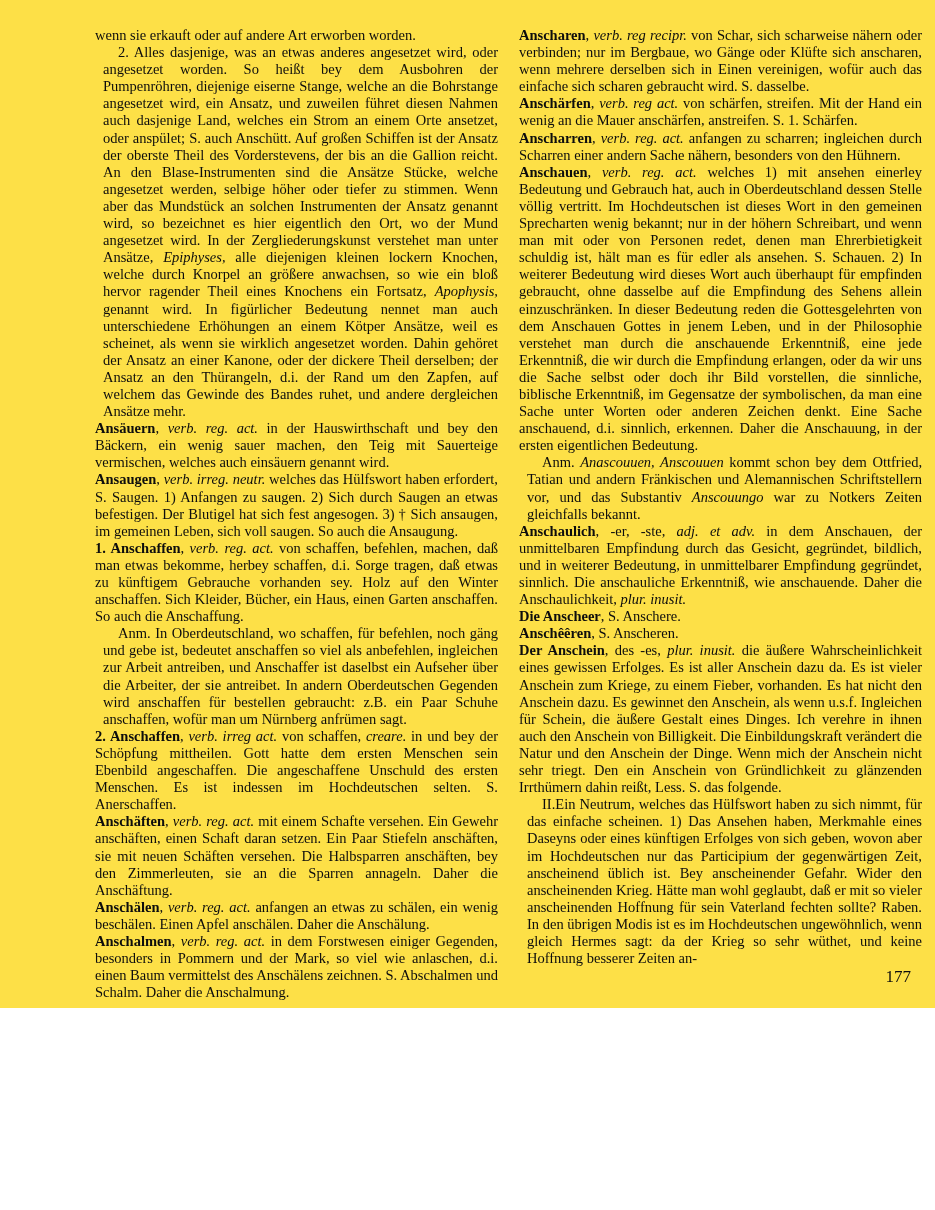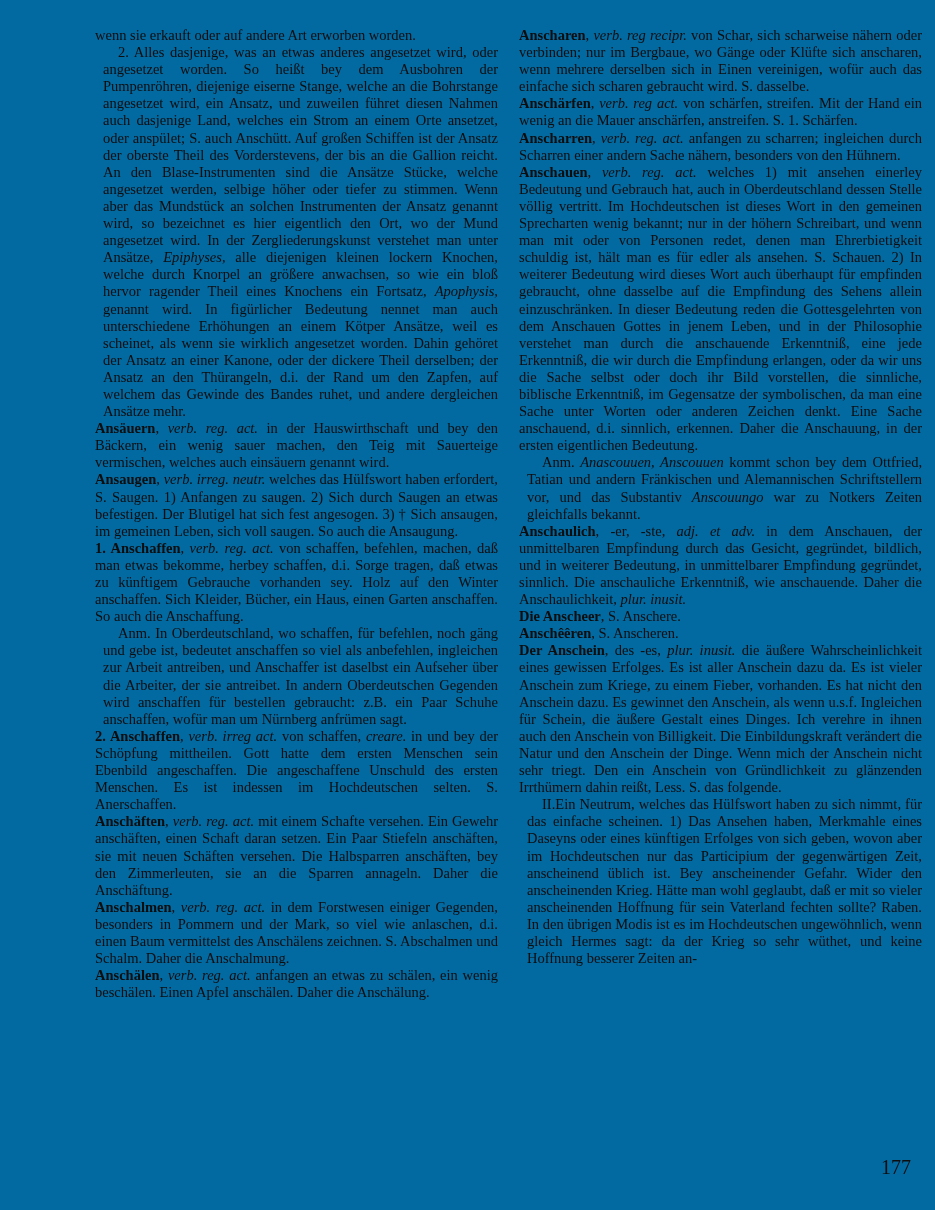--- a/index.html
+++ b/index.html
@@ -3,22 +3,22 @@
 <meta charset="utf-8">
 <style>
   html, body {
     margin: 0;
     padding: 0;
     background: #ffffff;
   }
   .page {
     position: relative;
     width: 935px;
-    height: 1210px;
-    background: #0369a1;
+    height: 1008px;
+    background: #fde047;
     color: #0d0d0d;
     font-family: "Liberation Serif", "DejaVu Serif", serif;
     overflow: hidden;
   }
   .columns {
     position: absolute;
     left: 95px;
     top: 27px;
     display: flex;
     gap: 21px;
@@ -39,41 +39,41 @@
     margin-left: 8px;
   }
   .col b {
     font-weight: bold;
   }
   .col i {
   }
   .pagenum {
     position: absolute;
     right: 24px;
-    bottom: 31px;
-    font-size: 20px;
+    bottom: 21px;
+    font-size: 17px;
     color: #0d0d0d;
   }
 </style>
 </head>
 <body>
 
 <div class="page">
   <div class="columns">
     <div class="col">
         <p><span>wenn sie erkauft oder auf andere Art erworben worden.</span></p>
         <p class="indent"><span>2. Alles dasjenige, was an etwas anderes angesetzet wird, oder angesetzet worden. So heißt bey dem Ausbohren der Pumpenröhren, diejenige eiserne Stange, welche an die Bohrstange angesetzet wird, ein Ansatz, und zuweilen führet diesen Nahmen auch dasjenige Land, welches ein Strom an einem Orte ansetzet, oder anspület; S. auch Anschütt. Auf großen Schiffen ist der Ansatz der oberste Theil des Vorderstevens, der bis an die Gallion reicht. An den Blase-Instrumenten sind die Ansätze Stücke, welche angesetzet werden, selbige höher oder tiefer zu stimmen. Wenn aber das Mundstück an solchen Instrumenten der Ansatz genannt wird, so bezeichnet es hier eigentlich den Ort, wo der Mund angesetzet wird. In der Zergliederungskunst verstehet man unter Ansätze, </span><i>Epiphyses,</i><span> alle diejenigen kleinen lockern Knochen, welche durch Knorpel an größere anwachsen, so wie ein bloß hervor ragender Theil eines Knochens ein Fortsatz, </span><i>Apophysis,</i><span> genannt wird. In figürlicher Bedeutung nennet man auch unterschiedene Erhöhungen an einem Kötper Ansätze, weil es scheinet, als wenn sie wirklich angesetzet worden. Dahin gehöret der Ansatz an einer Kanone, oder der dickere Theil derselben; der Ansatz an den Thürangeln, d.i. der Rand um den Zapfen, auf welchem das Gewinde des Bandes ruhet, und andere dergleichen Ansätze mehr.</span></p>
         <p><b>Ansäuern</b><span>, </span><i>verb. reg. act.</i><span> in der Hauswirthschaft und bey den Bäckern, ein wenig sauer machen, den Teig mit Sauerteige vermischen, welches auch einsäuern genannt wird.</span></p>
         <p><b>Ansaugen</b><span>, </span><i>verb. irreg. neutr.</i><span> welches das Hülfswort haben erfordert, S. Saugen. 1) Anfangen zu saugen. 2) Sich durch Saugen an etwas befestigen. Der Blutigel hat sich fest angesogen. 3) † Sich ansaugen, im gemeinen Leben, sich voll saugen. So auch die Ansaugung.</span></p>
         <p><b>1. Anschaffen</b><span>, </span><i>verb. reg. act.</i><span> von schaffen, befehlen, machen, daß man etwas bekomme, herbey schaffen, d.i. Sorge tragen, daß etwas zu künftigem Gebrauche vorhanden sey. Holz auf den Winter anschaffen. Sich Kleider, Bücher, ein Haus, einen Garten anschaffen. So auch die Anschaffung.</span></p>
         <p class="indent"><span>Anm. In Oberdeutschland, wo schaffen, für befehlen, noch gäng und gebe ist, bedeutet anschaffen so viel als anbefehlen, ingleichen zur Arbeit antreiben, und Anschaffer ist daselbst ein Aufseher über die Arbeiter, der sie antreibet. In andern Oberdeutschen Gegenden wird anschaffen für bestellen gebraucht: z.B. ein Paar Schuhe anschaffen, wofür man um Nürnberg anfrümen sagt.</span></p>
         <p><b>2. Anschaffen</b><span>, </span><i>verb. irreg act.</i><span> von schaffen, </span><i>creare.</i><span> in und bey der Schöpfung mittheilen. Gott hatte dem ersten Menschen sein Ebenbild angeschaffen. Die angeschaffene Unschuld des ersten Menschen. Es ist indessen im Hochdeutschen selten. S. Anerschaffen.</span></p>
         <p><b>Anschäften</b><span>, </span><i>verb. reg. act.</i><span> mit einem Schafte versehen. Ein Gewehr anschäften, einen Schaft daran setzen. Ein Paar Stiefeln anschäften, sie mit neuen Schäften versehen. Die Halbsparren anschäften, bey den Zimmerleuten, sie an die Sparren annageln. Daher die Anschäftung.</span></p>
+        <p><b>Anschälen</b><span>, </span><i>verb. reg. act.</i><span> anfangen an etwas zu schälen, ein wenig beschälen. Einen Apfel anschälen. Daher die Anschälung.</span></p>
         <p><b>Anschalmen</b><span>, </span><i>verb. reg. act.</i><span> in dem Forstwesen einiger Gegenden, besonders in Pommern und der Mark, so viel wie anlaschen, d.i. einen Baum vermittelst des Anschälens zeichnen. S. Abschalmen und Schalm. Daher die Anschalmung.</span></p>
-        <p><b>Anschälen</b><span>, </span><i>verb. reg. act.</i><span> anfangen an etwas zu schälen, ein wenig beschälen. Einen Apfel anschälen. Daher die Anschälung.</span></p>
       </div>
     <div class="col">
         <p><b>Anscharen</b><span>, </span><i>verb. reg recipr.</i><span> von Schar, sich scharweise nähern oder verbinden; nur im Bergbaue, wo Gänge oder Klüfte sich anscharen, wenn mehrere derselben sich in Einen vereinigen, wofür auch das einfache sich scharen gebraucht wird. S. dasselbe.</span></p>
         <p><b>Anschärfen</b><span>, </span><i>verb. reg act.</i><span> von schärfen, streifen. Mit der Hand ein wenig an die Mauer anschärfen, anstreifen. S. 1. Schärfen.</span></p>
         <p><b>Anscharren</b><span>, </span><i>verb. reg. act.</i><span> anfangen zu scharren; ingleichen durch Scharren einer andern Sache nähern, besonders von den Hühnern.</span></p>
         <p><b>Anschauen</b><span>, </span><i>verb. reg. act.</i><span> welches 1) mit ansehen einerley Bedeutung und Gebrauch hat, auch in Oberdeutschland dessen Stelle völlig vertritt. Im Hochdeutschen ist dieses Wort in den gemeinen Sprecharten wenig bekannt; nur in der höhern Schreibart, und wenn man mit oder von Personen redet, denen man Ehrerbietigkeit schuldig ist, hält man es für edler als ansehen. S. Schauen. 2) In weiterer Bedeutung wird dieses Wort auch überhaupt für empfinden gebraucht, ohne dasselbe auf die Empfindung des Sehens allein einzuschränken. In dieser Bedeutung reden die Gottesgelehrten von dem Anschauen Gottes in jenem Leben, und in der Philosophie verstehet man durch die anschauende Erkenntniß, eine jede Erkenntniß, die wir durch die Empfindung erlangen, oder da wir uns die Sache selbst oder doch ihr Bild vorstellen, die sinnliche, biblische Erkenntniß, im Gegensatze der symbolischen, da man eine Sache unter Worten oder anderen Zeichen denkt. Eine Sache anschauend, d.i. sinnlich, erkennen. Daher die Anschauung, in der ersten eigentlichen Bedeutung.</span></p>
         <p class="indent"><span>Anm. </span><i>Anascouuen, Anscouuen</i><span> kommt schon bey dem Ottfried, Tatian und andern Fränkischen und Alemannischen Schriftstellern vor, und das Substantiv </span><i>Anscouungo</i><span> war zu Notkers Zeiten gleichfalls bekannt.</span></p>
         <p><b>Anschaulich</b><span>, -er, -ste, </span><i>adj. et adv.</i><span> in dem Anschauen, der unmittelbaren Empfindung durch das Gesicht, gegründet, bildlich, und in weiterer Bedeutung, in unmittelbarer Empfindung gegründet, sinnlich. Die anschauliche Erkenntniß, wie anschauende. Daher die Anschaulichkeit, </span><i>plur. inusit.</i></p>
         <p><b>Die Anscheer</b><span>, S. Anschere.</span></p>
         <p><b>Anschêêren</b><span>, S. Anscheren.</span></p>

